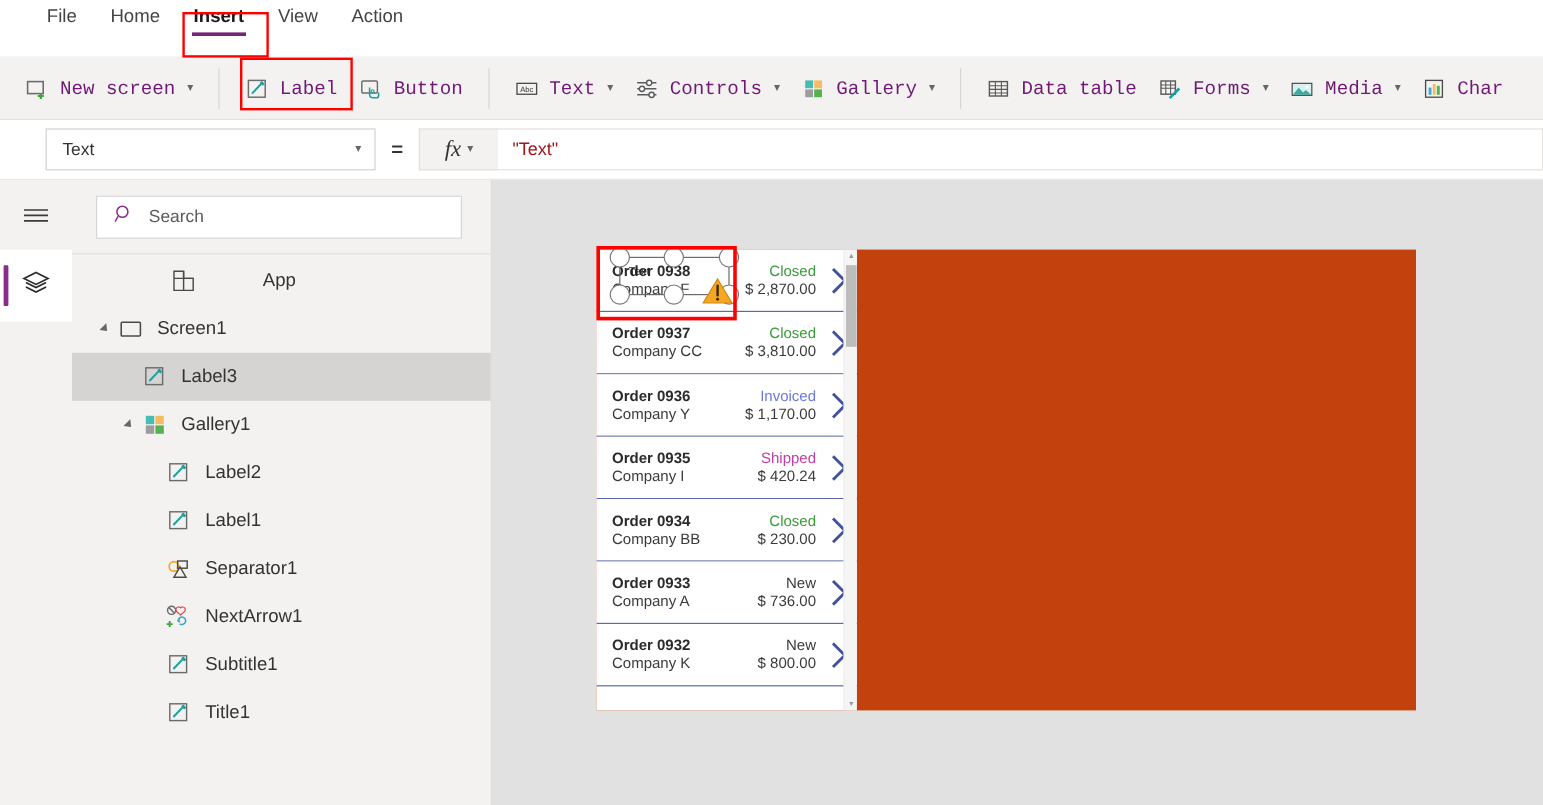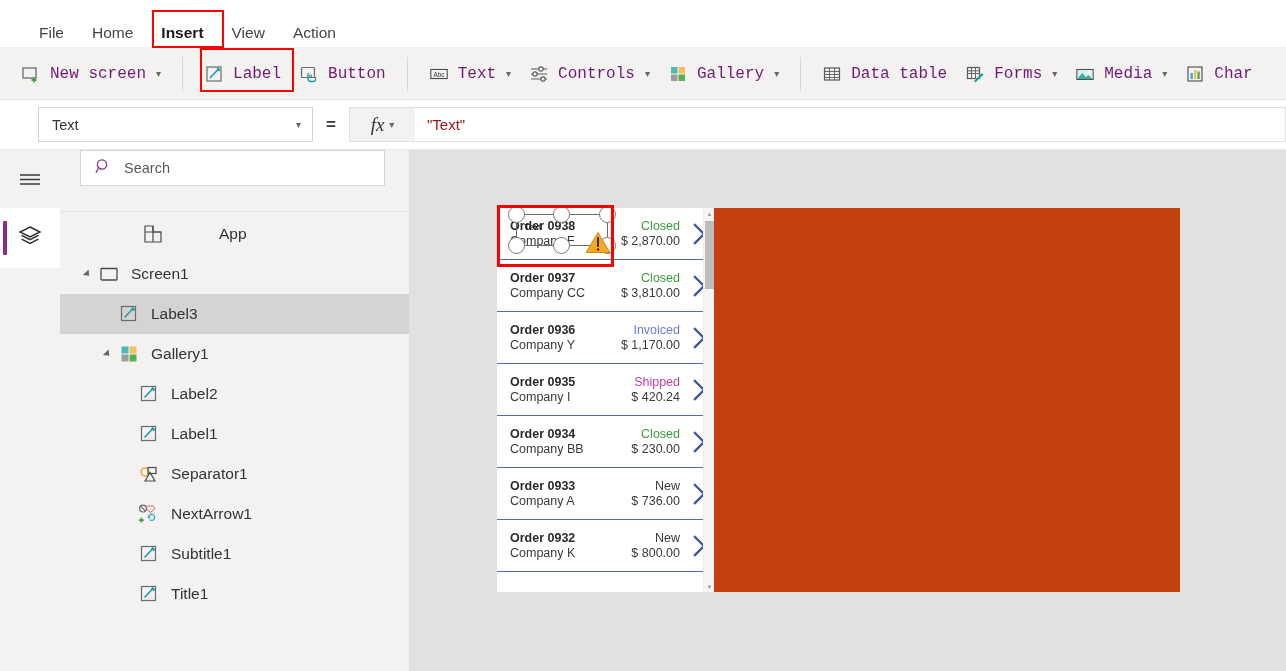--- a/index.html
+++ b/index.html
@@ -19,21 +19,21 @@
     background: #ffffff;
   }
 
   
   .menubar {
     position: absolute;
     left: 0; top: 0;
     width: 1286px; height: 48px;
     background: #ffffff;
     display: flex;
-    align-items: flex-end;
+    align-items: flex-start;
     padding-left: 28px;
     border-bottom: 1px solid #f0f0f0;
   }
   .menu-item {
     position: relative;
     font-size: 15.5px;
     color: #444444;
     padding: 5px 11px;
     margin-right: 6px;
     cursor: default;
@@ -225,21 +225,21 @@
   .tree-close {
     font-size: 19px;
     color: #444;
     cursor: default;
     line-height: 1;
     padding: 4px 6px;
   }
   .tree-searchwrap {
     height: 62px;
     display: flex;
-    align-items: flex-start;
+    align-items: center;
     padding: 0 24px 0 20px;
     border-bottom: 1px solid #e4e2e0;
   }
   .tree-search {
     flex: 1;
     height: 36px;
     background: #ffffff;
     border: 1px solid #d8d6d4;
     display: flex;
     align-items: center;

